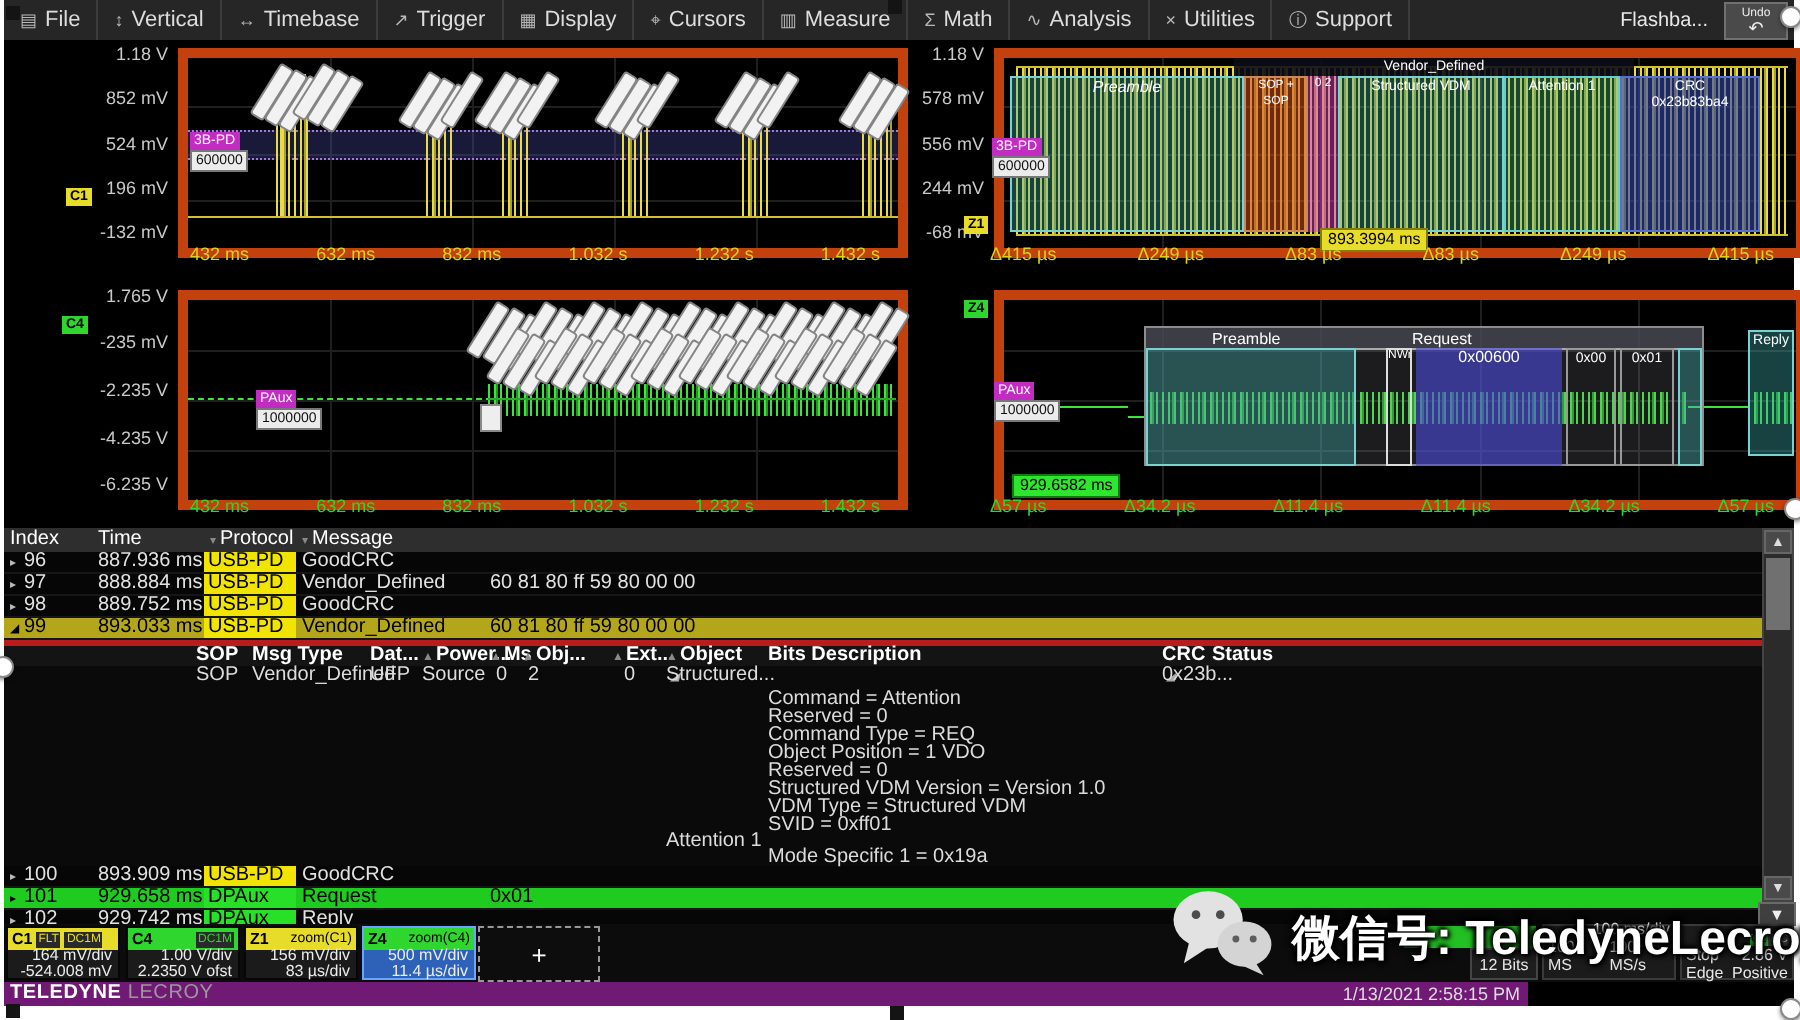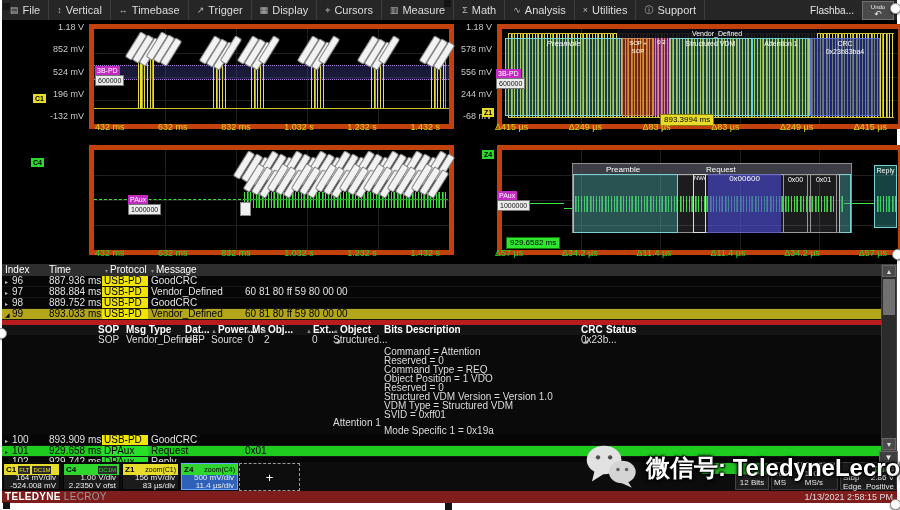--- a/index.html
+++ b/index.html
@@ -51,21 +51,21 @@
   .pc{padding-left:2px!important;color:#000}
   .p-usb{background:#f0e400}.p-dpx{background:#28e028}
   .sel-y{background:#b3a61a;color:#000}
   .sel-g{background:#1ecb1e;color:#000}
   .expc{display:inline-block;width:7px;font-size:6px;color:#bbb}
   .expc::before{content:"▸"}
   .open .expc::before{content:"◢"}
   .sel-y .expc,.sel-g .expc{color:#000}
   .filt{font-size:6px;color:#888;margin-right:2px}
   .filt::before{content:"▾"}
-  .detail{position:relative;height:110px;border-top:5px solid #b91c1c;background:#0a0a0a}
+  .detail{position:relative;height:110px;border-top:3px solid #b91c1c;background:#0a0a0a}
   .dsub{position:absolute;left:0;right:0;top:0;height:10px;background:#141414;font-weight:bold;color:#fff}
   .dsub span,.dval span{position:absolute;font-size:10px;line-height:10px;white-space:nowrap}
   .dval{position:absolute;left:0;right:0;top:10px;height:10px;color:#ddd}
   .sort{font-size:6px;color:#8a8a8a;margin-right:1px}
   .sort::before{content:"▲"}
   .fexp{font-size:6px;color:#aaa;margin-left:2px}
   .fexp::before{content:"◢"}
   .dline{position:absolute;left:382px;font-size:10px;line-height:9px;color:#dcdcdc;white-space:nowrap}
   .dobj{position:absolute;left:331px;font-size:10px;line-height:9px;color:#dcdcdc;white-space:nowrap}
 
@@ -89,21 +89,21 @@
   .addbox{position:absolute;left:237px;top:1px;width:59px;height:26px;border:1px dashed #989898;background:#0d0d0d;color:#fff;display:flex;align-items:center;justify-content:center;font-size:13px}
   .deschid{position:absolute;left:700px;top:1px;width:66px;height:11px;background:#28e028;opacity:.85}
   .bitsbox{position:absolute;left:733px;top:12px;width:34px;height:16px;background:#1e1e1e;border:1px solid #454545;color:#e8e8e8;font-size:8px;display:flex;align-items:center;justify-content:center;box-sizing:border-box}
   .tbbox{position:absolute;left:769px;top:0;width:67px;height:28px;background:#1b1b1b;border:1px solid #3a3a3a;box-sizing:border-box;display:flex;flex-direction:column;justify-content:flex-end;align-items:flex-end;padding:2px;font-size:8px;color:#e8e8e8;line-height:9px}
   .tbrow{display:flex;gap:6px}
   .trgbox{position:absolute;left:838px;top:0;width:57px;height:28px;background:#1b1b1b;border:1px solid #3a3a3a;box-sizing:border-box;font-size:8px;color:#e8e8e8;line-height:9px}
   .trgrow{position:absolute;left:2px;right:2px;display:flex;justify-content:space-between}
   .tbadge{font-size:6px;line-height:7px;padding:0 1px}
 
   
-  .footer{position:absolute;left:0;top:491px;width:895px;height:12px;background:#7f1d1d}
+  .footer{position:absolute;left:0;top:491px;width:762px;height:12px;background:#701a75}
   .logo{position:absolute;left:3px;top:0;font-size:10px;letter-spacing:.3px;color:#fff;font-weight:bold}
   .logo .l2{color:#9a9a9a;font-weight:normal}
   .stamp{position:absolute;right:4px;top:1px;font-size:9px;color:#ddd}
 
   
   .watermark{position:absolute;left:585px;top:443px;display:flex;align-items:center;gap:9px;pointer-events:none;z-index:50}
   .wmtext{font-size:24px;font-weight:bold;color:#fff;text-shadow:0 0 2px #000,0 0 4px #000,1px 1px 2px #000,-1px -1px 2px #000;white-space:nowrap}
 
   
   .hs{position:absolute;width:7px;height:7px;background:#141414;z-index:60}
@@ -282,20 +282,27 @@
         <span>Δ415 µs</span>
           <span>Δ249 µs</span>
           <span>Δ83 µs</span>
           <span>Δ83 µs</span>
           <span>Δ249 µs</span>
           <span>Δ415 µs</span>
       </div>
     </div>
 
     <div class="scope" style="left:0;top:118px;width:446px;height:126px">
+      <div class="ycol" style="left:28px;width:56px;top:7px;height:100px">
+        <span class="ylab" style="top:3%">1.765 V</span>
+        <span class="ylab" style="top:26%">-235 mV</span>
+        <span class="ylab" style="top:50%">-2.235 V</span>
+        <span class="ylab" style="top:74%">-4.235 V</span>
+        <span class="ylab" style="top:97%">-6.235 V</span>
+      </div>
       <span class="marker mg abs" style="left:29px;top:20px">C4</span>
       <div class="plot" style="left:87px;top:7px;width:355px;height:100px">
           <b class="glh" style="top: 75%;"></b>
           <b class="glh" style="top: 50%;"></b>
           <b class="glh" style="top: 25%;"></b>
           <b class="glv" style="left: 80%;"></b>
           <b class="glv" style="left: 60%;"></b>
           <b class="glv" style="left: 40%;"></b>
           <b class="glv" style="left: 20%;"></b>
         <div class="abs" style="left:0;width:152px;top:49px;border-top:1px dashed #3ce43c"></div>

